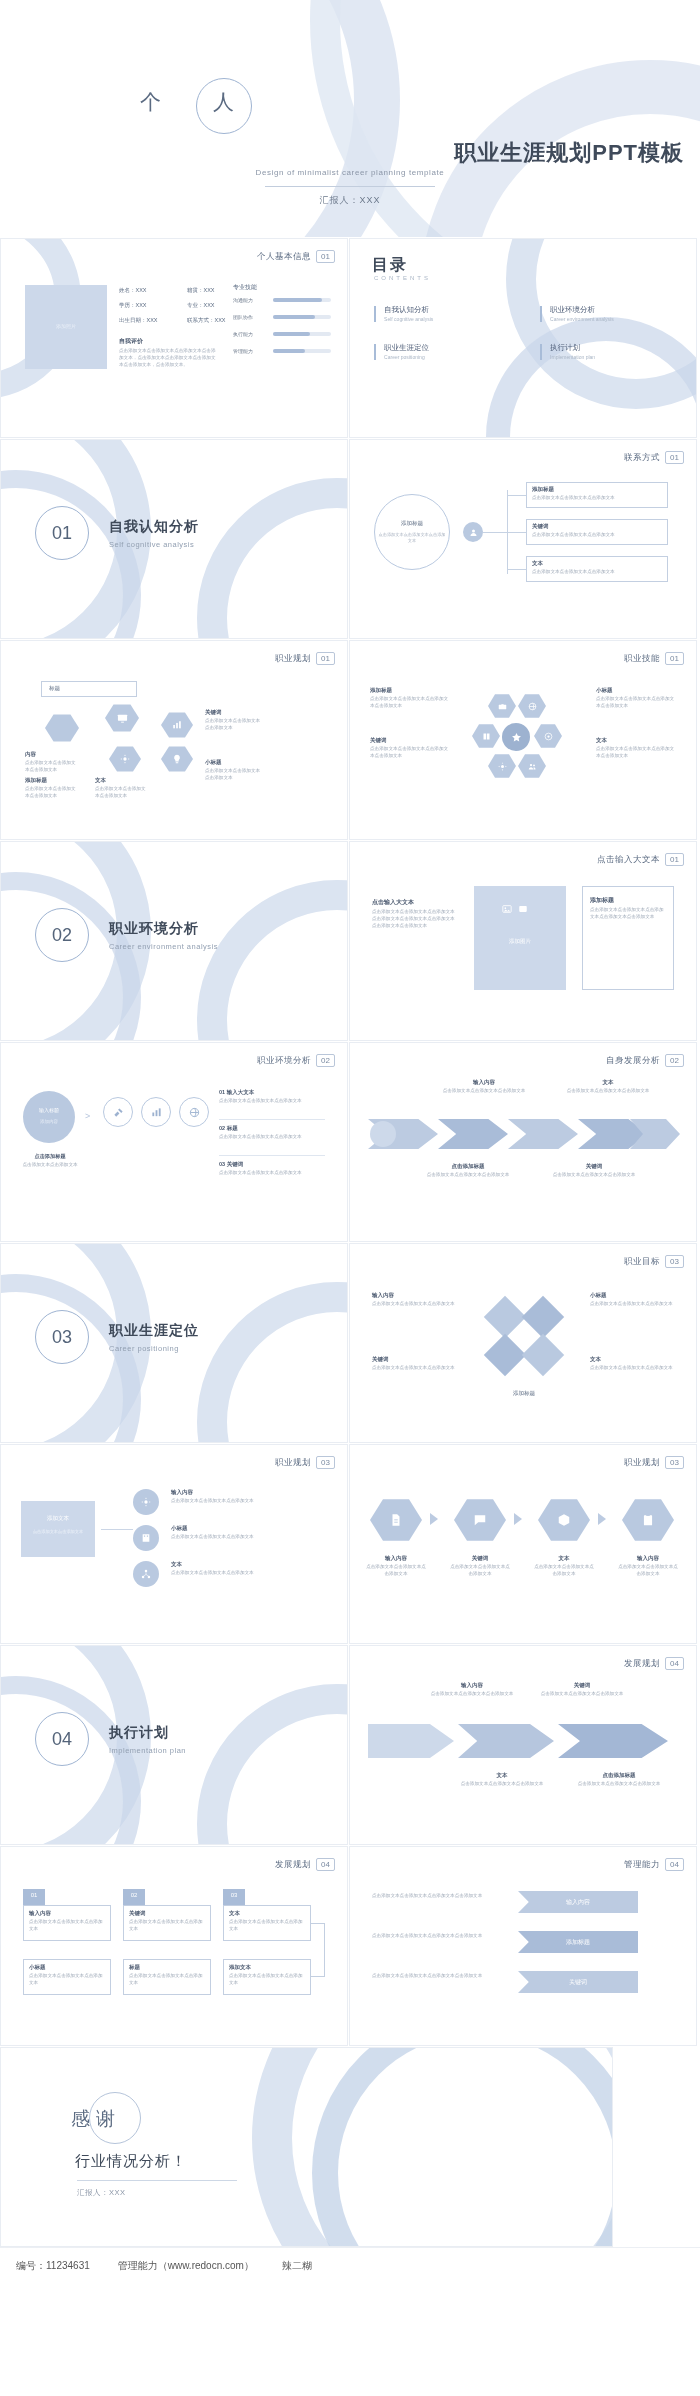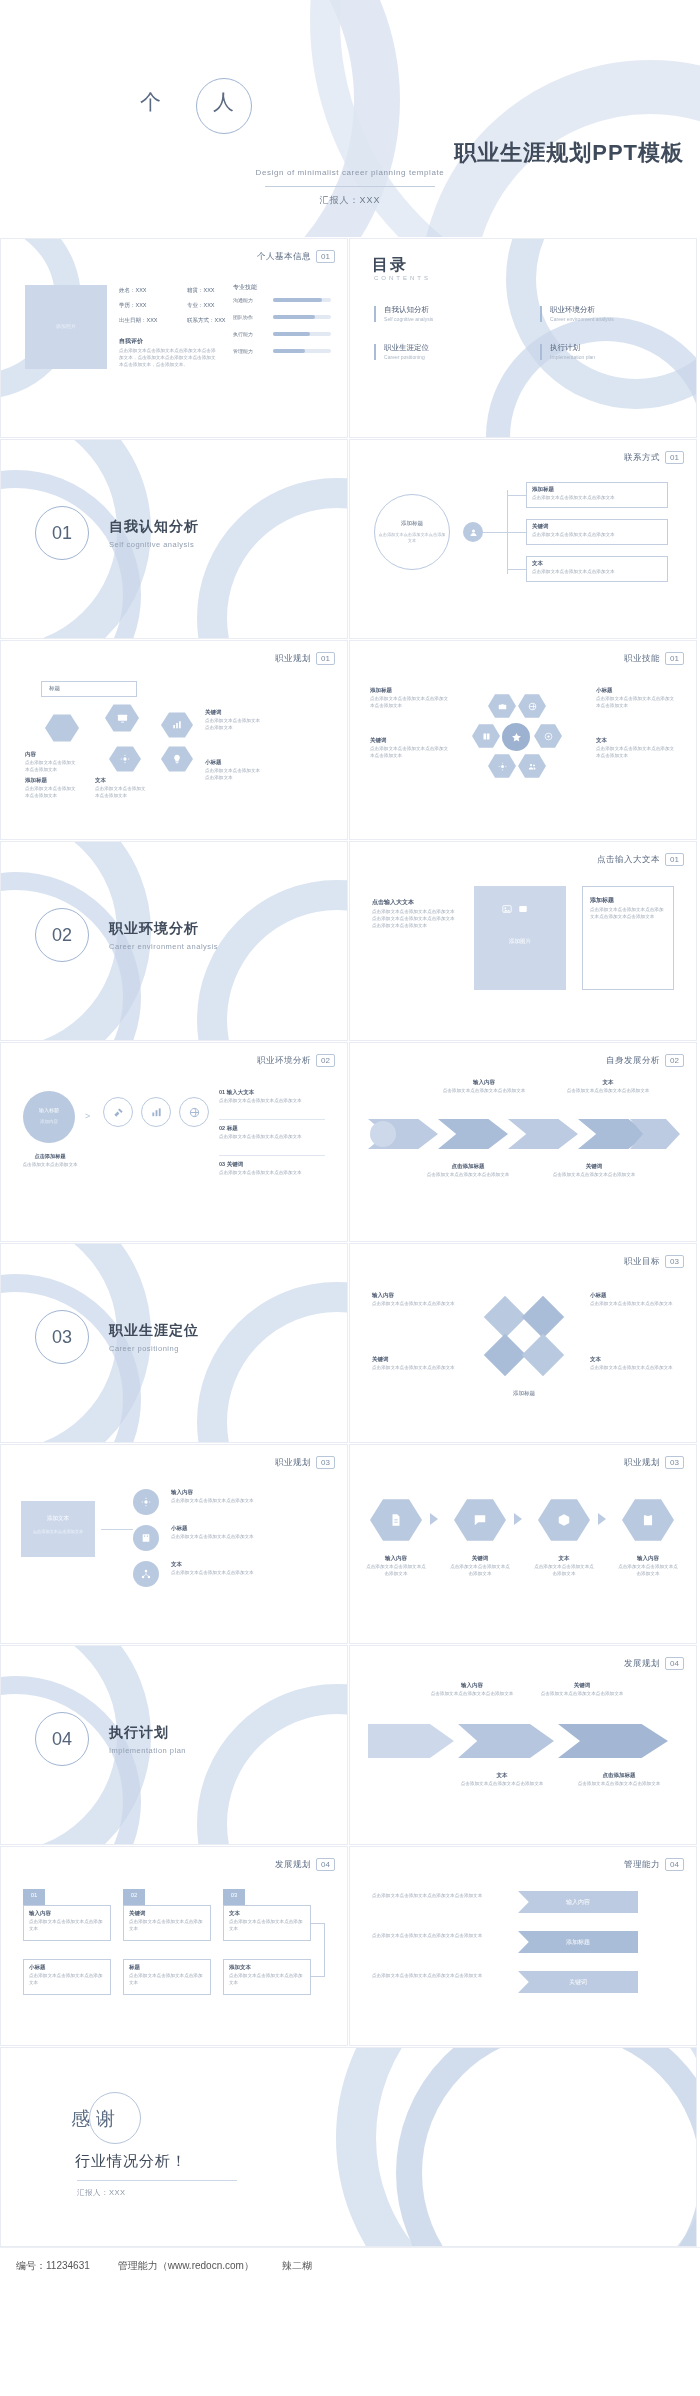--- a/index.html
+++ b/index.html
@@ -143,21 +143,21 @@
     clip-path: polygon(0 0, 72% 0, 100% 50%, 72% 100%, 0 100%, 26% 50%);
   }
   .banner {
     position: absolute; background: #bccbe1;
     clip-path: polygon(0 0, 100% 0, 100% 100%, 0 100%, 9% 50%);
     display:flex; align-items:center; justify-content:center;
     color:#fff; font-size:6px;
   }
 
   
-  .thanks { width: 697px; height: 200px; position: relative; overflow: hidden; background: #fff; border:1px solid #e9edf3; margin:1px 0 0 0;}
+  .thanks { width: 613px; height: 200px; position: relative; overflow: hidden; background: #fff; border:1px solid #e9edf3; margin:1px 0 0 0;}
   .thanks .tk-circle {
     position: absolute; left: 88px; top: 44px; width: 52px; height: 52px;
     border-radius: 50%; border: 1px solid #b5c4da;
   }
   .thanks .tk-cn { position: absolute; left: 70px; top: 58px; font-size: 19px; color: #5b6b82; letter-spacing: 6px; }
   .thanks .tk-main { position: absolute; left: 74px; top: 104px; font-size: 15px; color: #3f4a5a; letter-spacing: 1px; }
   .thanks .tk-line { position: absolute; left: 76px; top: 132px; width: 160px; height: 1px; background: #cdd7e5; }
   .thanks .tk-sub { position: absolute; left: 76px; top: 140px; font-size: 7.5px; color: #8c97a8; letter-spacing: .5px; }
   .thanks .band-a { position:absolute; right:-60px; top:-120px; width:420px; height:420px; border-radius:50%; border:40px solid #dbe4f1; }
   .thanks .band-b { position:absolute; right:-30px; top:-40px; width:330px; height:330px; border-radius:50%; border:26px solid #c6d4e9; opacity:.8;}

